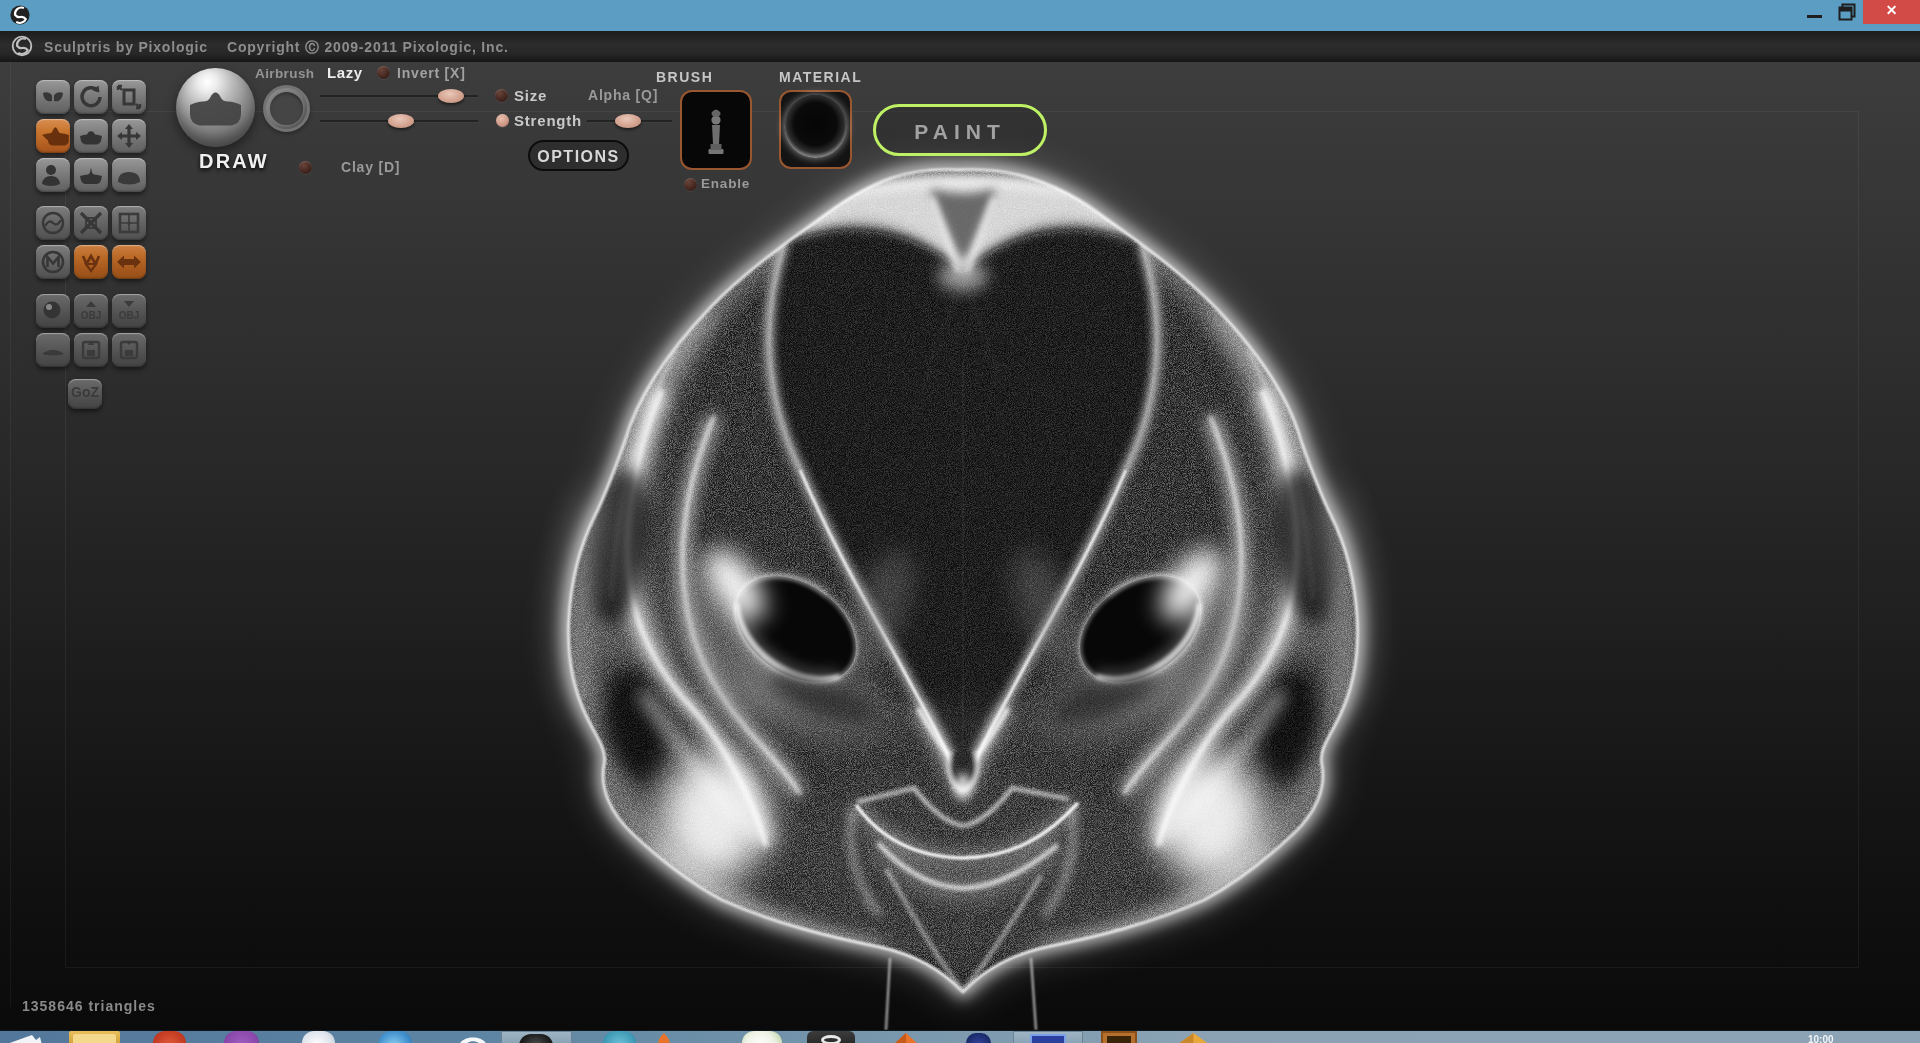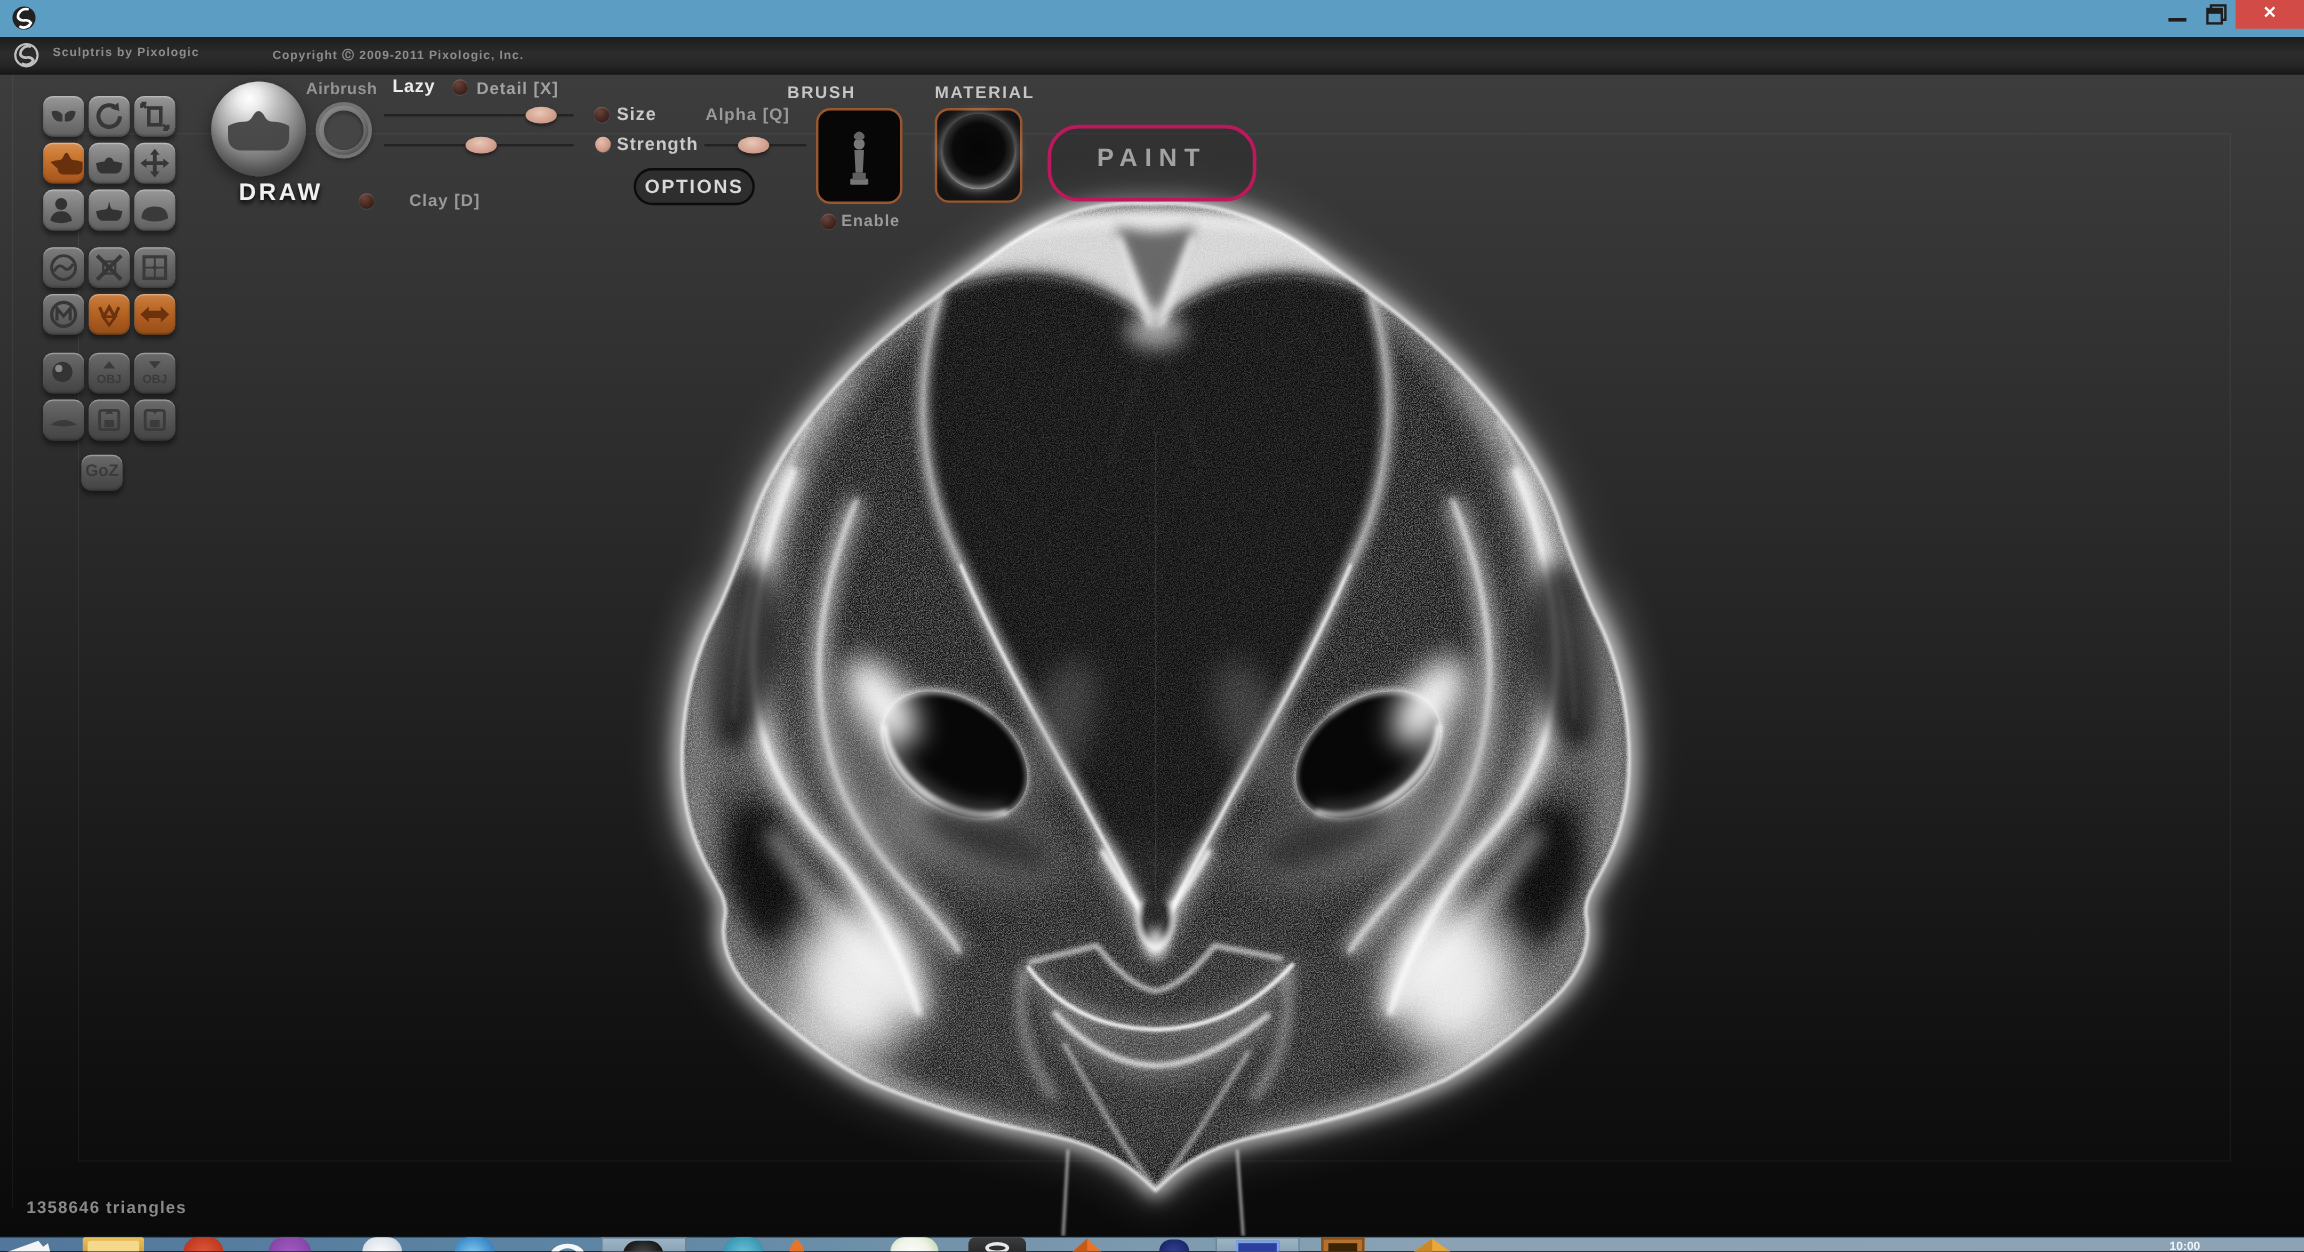--- a/index.html
+++ b/index.html
@@ -13,21 +13,21 @@
   #titletext { position:absolute; left:0; top:5px; width:1920px; text-align:center;
     font-size:17px; color:#233744; }
   #closebtn { position:absolute; right:0; top:0; width:57px; height:24px; background:#d24b47; }
   #closebtn span { position:absolute; left:0; top:2px; width:57px; text-align:center; color:#fff;
     font-size:14px; font-weight:bold; }
   .winglyph { position:absolute; }
 
   
   #appbar { position:absolute; left:0; top:31px; width:1920px; height:31px;
     background:linear-gradient(180deg,#1d1d1d 0%,#2c2c2c 45%,#262626 75%,#161616 100%); }
-  #appbar .t { position:absolute; top:8px; font-size:10px; font-weight:bold; color:#8d8d8d;
+  #appbar .t { position:absolute; top:8px; font-size:14px; font-weight:bold; color:#8d8d8d;
     letter-spacing:0.8px; }
 
   
   #main { position:absolute; left:0; top:62px; width:1920px; height:968px;
     background:linear-gradient(180deg,#3d3d3d 0%, #343434 18%, #2a2a2a 38%, #1d1d1d 62%, #121212 82%, #0a0a0a 100%); }
   #canvasborder { position:absolute; left:65px; top:49px; width:1794px; height:857px;
     border:1px solid rgba(255,255,255,0.055); }
   #leftline { position:absolute; left:10px; top:0; width:1px; height:945px; background:rgba(255,255,255,0.05); }
 
   
@@ -64,22 +64,22 @@
     color:#d8d8d8; font-weight:bold; text-align:center; }
 
   #brushbox { position:absolute; left:680px; top:90px; width:72px; height:80px; border-radius:12px;
     border:2px solid #99572f; background:#070707; }
   #matbox { position:absolute; left:779px; top:90px; width:73px; height:79px; border-radius:12px;
     border:2px solid #99572f; background:#131313; }
   #matsphere { position:absolute; left:3px; top:3px; width:63px; height:63px; border-radius:50%;
     background:radial-gradient(circle at 50% 46%, #050505 0%, #0a0a0a 46%, #2e2e2e 62%, #9a9a9a 74%, #ffffff 83%, #f0f0f0 92%, #777777 99%);
     box-shadow:0 0 9px rgba(255,255,255,0.55); }
 
-  #paintbtn { position:absolute; left:873px; top:104px; width:174px; height:64px; border-radius:26px;
-    border:3px solid #be185d; background:rgba(42,42,42,0.5); }
+  #paintbtn { position:absolute; left:873px; top:104px; width:174px; height:52px; border-radius:26px;
+    border:3px solid #bef264; background:rgba(42,42,42,0.5); }
   #paintbtn span { position:absolute; left:0; top:13px; width:100%; text-align:center;
     font-size:21px; font-weight:bold; letter-spacing:6px; color:#a2a2a2; }
 
   
   #statusline { position:absolute; left:22px; top:998px; font-size:14px; font-weight:bold;
     color:#8a8a8a; letter-spacing:1px; }
   #taskbar { position:absolute; left:0; top:1030px; width:1920px; height:13px;
     background:linear-gradient(90deg, #53779a 0%, #5d85a3 25%, #7796ac 45%, #8aa2b4 62%, #8ba3b5 100%);
     border-top:1px solid #10181e; }
   .tico { position:absolute; top:1031px; }
@@ -441,21 +441,21 @@
   <div id="drawsphere"></div>
   <svg class="abs" style="left:176px;top:68px;" width="79" height="79" viewBox="0 0 79 79">
     <path d="M14 37 q7 -3.5 13 -3.5 q5 0 7 -3.5 q2.5 -5.5 5.5 -5.5 q3 0 5.5 5.5 q2 3.5 7 3.5 q6 0 13 3.5 l0 9 q0 9.5 -9.5 11.5 l-32 0 q-9.5 -2 -9.5 -11.5 Z" fill="#454545" opacity="0.95"></path>
   </svg>
   <div class="lbl" style="left:199px;top:150px;font-size:20px;color:#f0f0f0;letter-spacing:2.2px;text-shadow:0 2px 4px #000;">DRAW</div>
   <div id="lazyring"></div>
 
   <div class="lbl" style="left:255px;top:66px;font-size:13.5px;color:#949494;letter-spacing:0.4px;">Airbrush</div>
   <div class="lbl" style="left:327px;top:64px;font-size:15px;color:#ececec;letter-spacing:0.6px;">Lazy</div>
   <div class="radio" style="left:377px;top:66px;"></div>
-  <div class="lbl" style="left:397px;top:65px;font-size:14px;color:#a2a2a2;letter-spacing:0.8px;">Detail [X]</div>
+  <div class="lbl" style="left:397px;top:65px;font-size:14px;color:#a2a2a2;letter-spacing:0.8px;">Invert [X]</div>
 
   <div class="track" style="left:320px;top:95px;width:158px;"></div>
   <div class="knob" style="left:438px;top:89px;"></div>
   <div class="track" style="left:320px;top:120px;width:158px;"></div>
   <div class="knob" style="left:388px;top:114px;"></div>
 
   <div class="radio" style="left:495px;top:89px;"></div>
   <div class="lbl" style="left:514px;top:87px;font-size:15px;color:#c9c9c9;letter-spacing:0.8px;">Size</div>
   <div class="lbl" style="left:588px;top:87px;font-size:14px;color:#9a9a9a;letter-spacing:0.8px;">Alpha [Q]</div>
 

